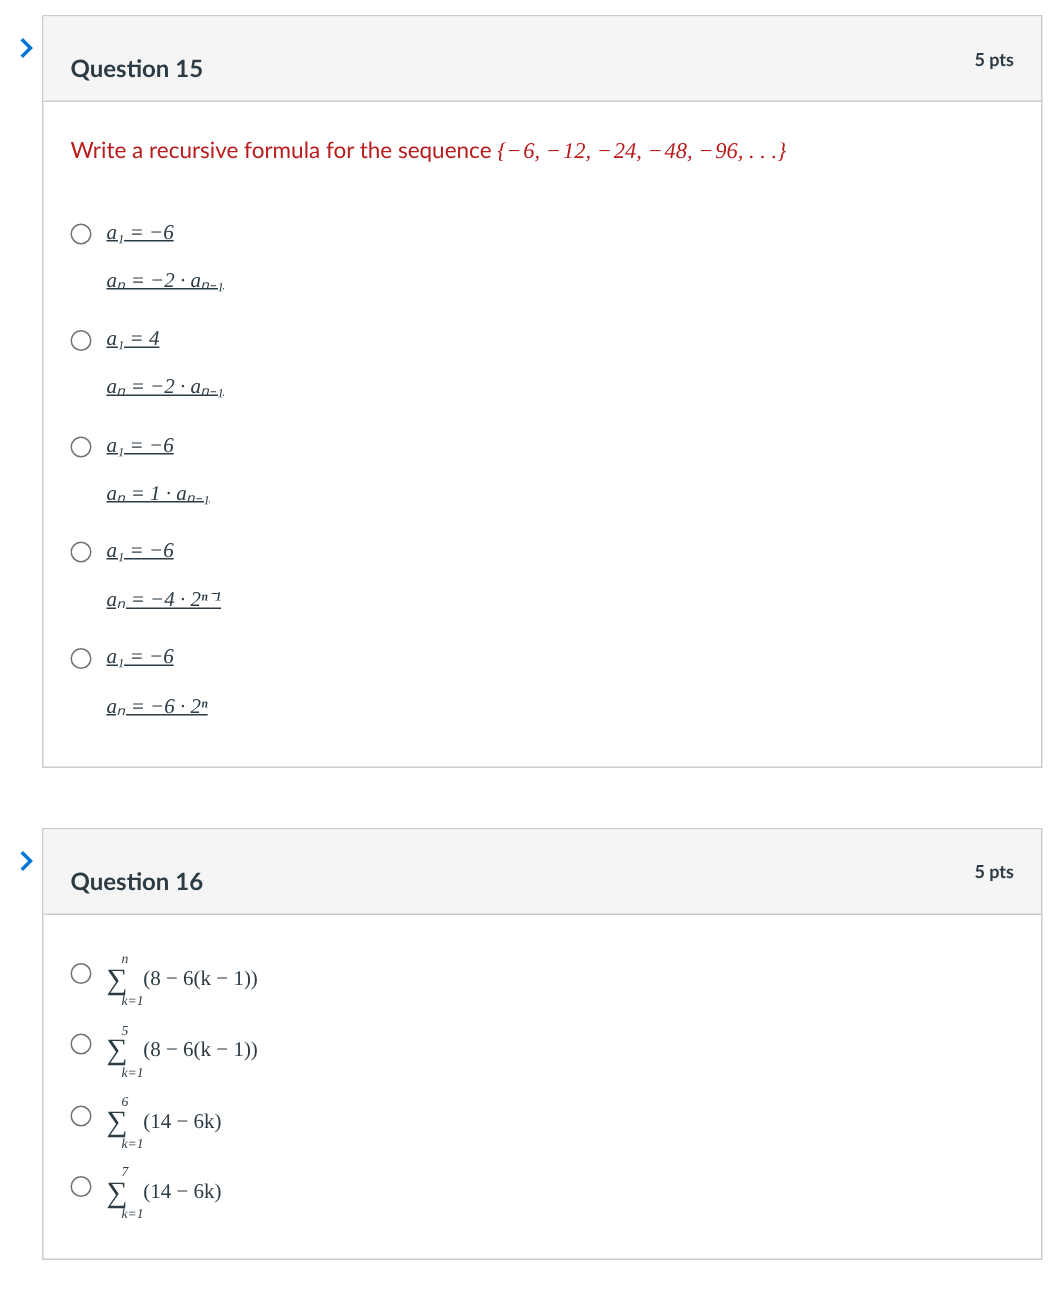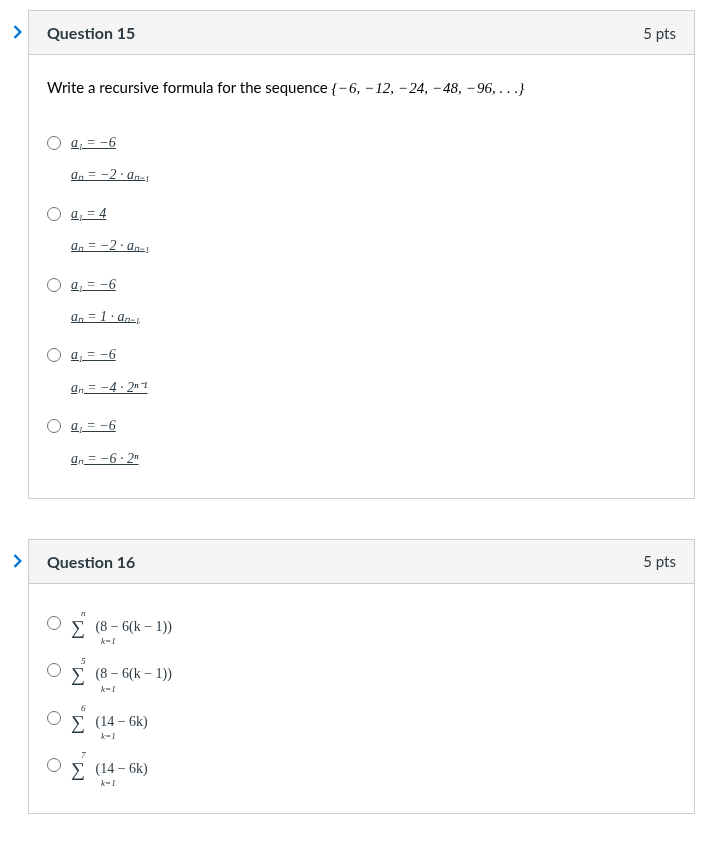--- a/index.html
+++ b/index.html
@@ -22,32 +22,33 @@
     display: flex;
     justify-content: space-between;
     align-items: center;
     padding: 12px 18px;
     background: #f5f5f5;
     border-bottom: 1px solid #c7cdd1;
   }
   .question-title {
     font-weight: 700;
     font-size: 16px;
+    margin-top: 13px;
   }
   .question-points {
-    font-size: 15px;
-    font-weight: 400;
+    font-size: 12px;
+    font-weight: 700;
   }
   .question-body {
     padding: 20px 18px;
   }
   .prompt {
     margin-bottom: 24px;
     font-size: 15px;
-    color: #000000;
+    color: #b91c1c;
     line-height: 1.6;
   }
   .options {
     display: flex;
     flex-direction: column;
   }
   .option-row {
     display: flex;
     align-items: flex-start;
     gap: 10px;
@@ -89,21 +90,20 @@
     position: absolute;
     top: -0.6em;
     left: 1.1em;
     font-size: 0.65em;
   }
   .sum .lower {
     position: absolute;
     bottom: -0.6em;
     left: 1.1em;
     font-size: 0.65em;
-    margin-left: 20px;
   }
   .chevron-gutter {
     position: absolute;
     left: 0;
     width: 16px;
     height: 16px;
     display: flex;
     align-items: center;
     justify-content: center;
   }

